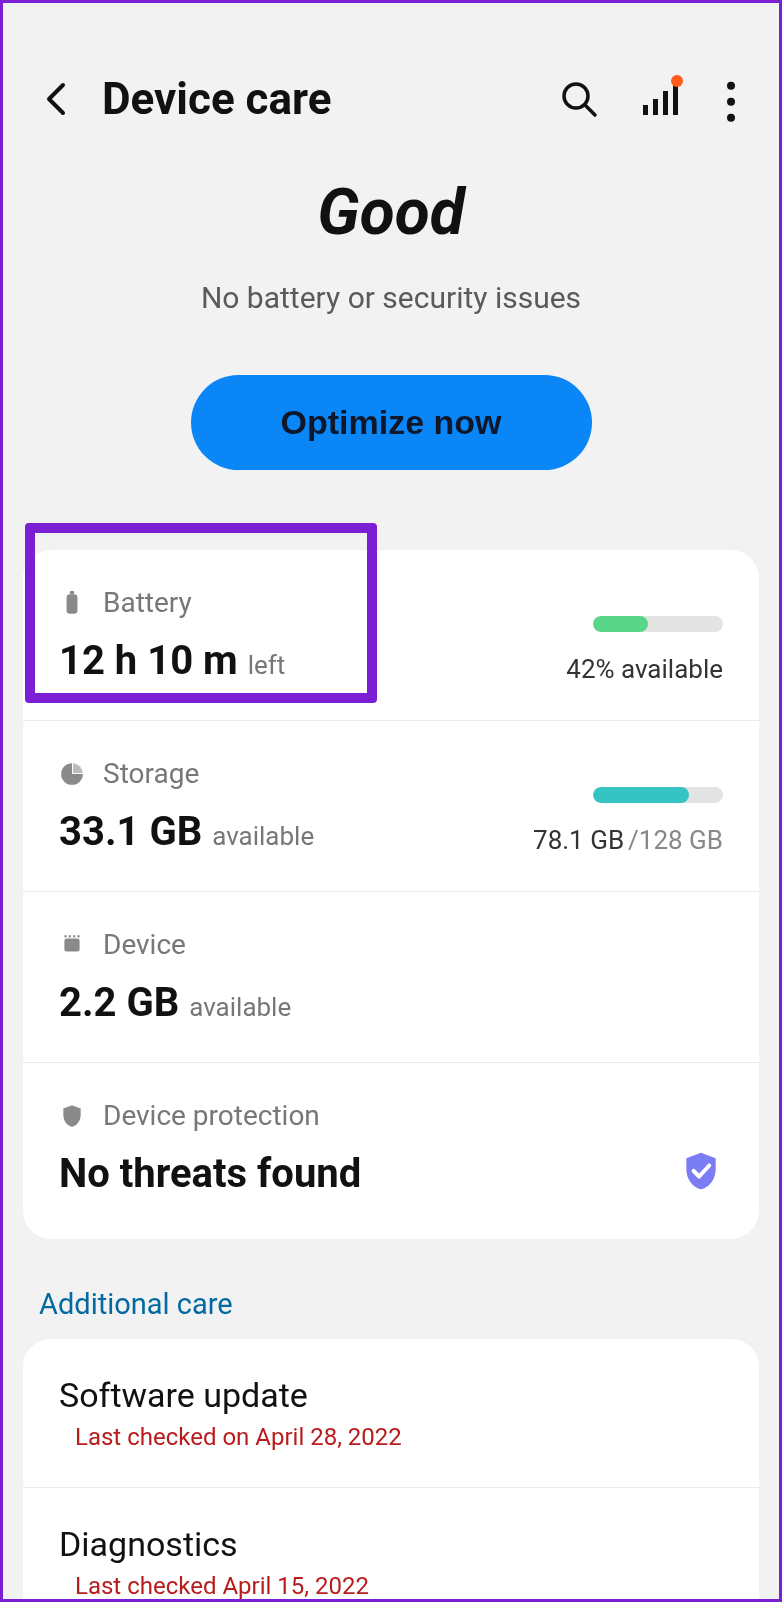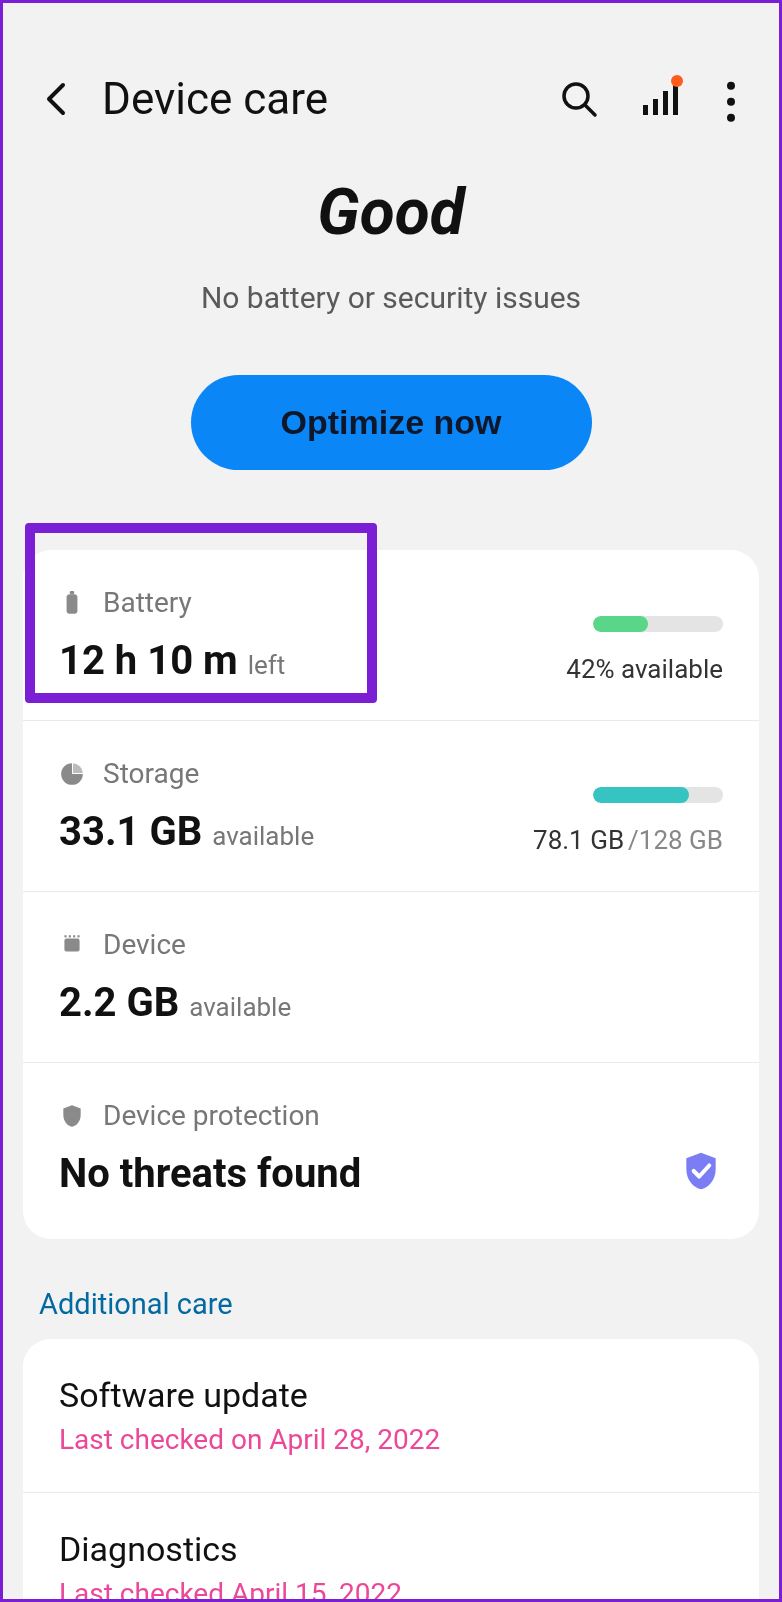--- a/index.html
+++ b/index.html
@@ -18,21 +18,21 @@
     padding: 70px 40px 30px 40px;
   }
   .back-icon {
     width: 24px;
     height: 36px;
     margin-right: 35px;
     cursor: pointer;
   }
   .header-title {
     font-size: 44px;
-    font-weight: 400;
+    font-weight: 700;
     color: #111;
     flex: 1;
   }
   .header-actions {
     display: flex;
     align-items: center;
     gap: 42px;
   }
   .action-icon {
     width: 40px;
@@ -173,22 +173,23 @@
     padding: 36px;
     border-bottom: 1px solid #eaeaea;
     cursor: pointer;
   }
   .list-title {
     font-size: 34px;
     color: #111;
     margin-bottom: 8px;
   }
   .list-sub {
-    font-size: 28px;
-    color: #ec4899;
+    font-size: 24px;
+    color: #b91c1c;
+    margin-left: 16px;
   }
   .card2 {
     background: #fff;
     border-radius: 28px 28px 0 0;
     margin: 0 20px;
     overflow: hidden;
   }
   .mini-icon { width: 26px; height: 26px; fill: #8a8a8a; }
 </style>
 </head>

